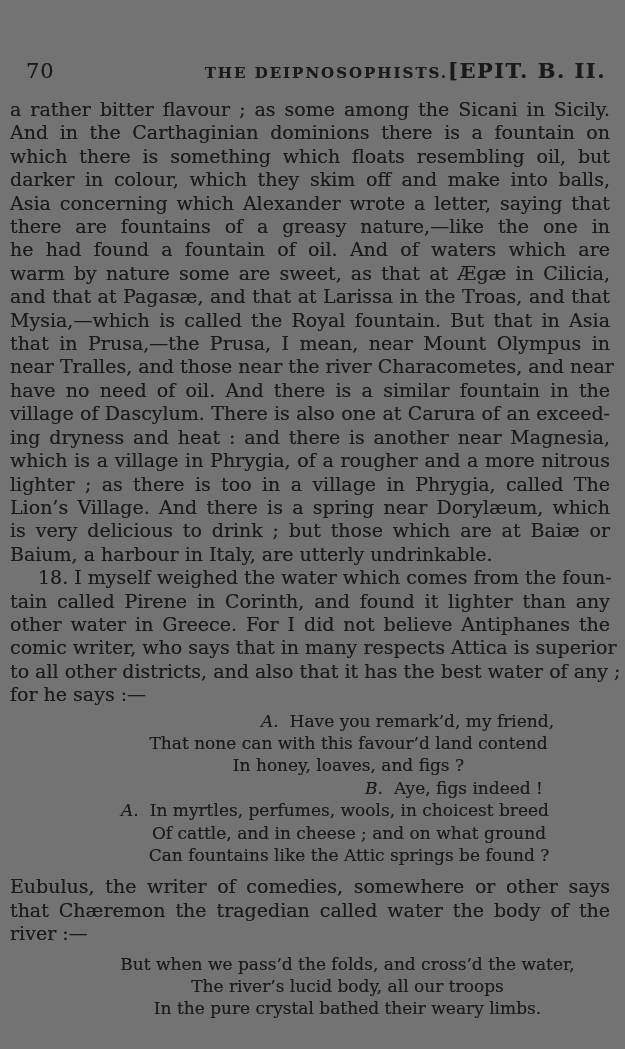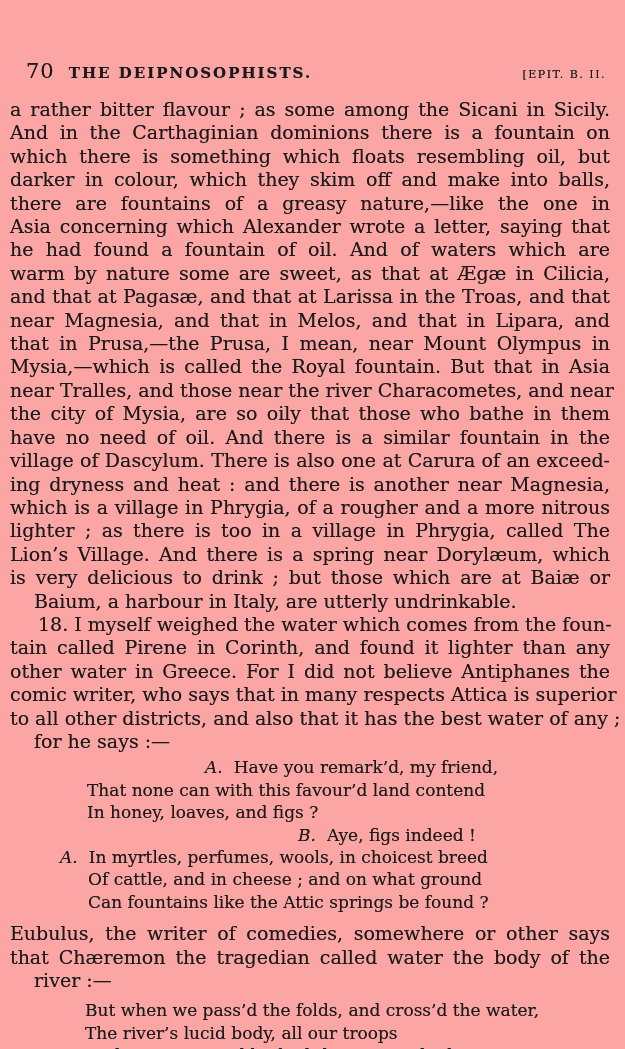--- a/index.html
+++ b/index.html
@@ -4,67 +4,66 @@
 <style>
   html, body { margin: 0; padding: 0; }
   body {
     width: 625px; height: 1049px;
     background: #e9e9e7;
     font-family: "DejaVu Serif", "Liberation Serif", serif;
   }
   .page {
     width: 625px; height: 1049px;
     box-sizing: border-box;
-    background: #fca5a5;
+    background: #737373;
     color: #1a1a1a;
     padding: 20px 15px 0 10px;
     overflow: hidden;
     text-shadow: 0 0 0.5px rgba(20,20,20,0.55);
   }
   
   .running-head {
     display: flex;
     align-items: baseline;
     margin-bottom: 15px;
     padding: 0 4px 0 16px;
   }
   .folio { font-size: 21px; letter-spacing: 1px; }
   .running-title {
     flex: 1;
-    text-align: left;
+    text-align: right;
     font-size: 15px;
     font-weight: bold;
     letter-spacing: 2px;
     padding-left: 14px;
     margin-top: 44px;
   }
   .epit {
-    font-size: 11px;
-    font-weight: normal;
+    font-size: 21px;
+    font-weight: bold;
     letter-spacing: 1.5px;
     white-space: nowrap;
   }
   
   .body-text { font-size: 19px; }
   .para { margin: 0; }
   .line {
     line-height: 23.4px;
     text-align: justify;
     text-align-last: justify;
     white-space: nowrap;
   }
   .line.last {
     text-align: right;
     text-align-last: left;
-    margin-left: 24px;
   }
   .line.indent { padding-left: 28px; }
   
   .verse { font-size: 17px; }
-  .vline { line-height: 22.4px; white-space: nowrap; }
+  .vline { line-height: 22.4px; white-space: nowrap; text-align: center; }
   .speaker { font-style: italic; margin-right: 11px; }
   .verse-1 { margin-top: 3px; }
   .v-ind-a1 { padding-left: 195px; }
   .v-ind-base { padding-left: 77px; }
   .v-ind-b  { padding-left: 288px; }
   .v-ind-a2 { padding-left: 50px; }
   .v-ind-cont { padding-left: 78px; }
   .para-3 { margin-top: 9px; }
   .verse-2 { margin-top: 7px; }
   .verse-2 .vline { padding-left: 75px; }
@@ -80,30 +79,28 @@
     <span class="epit">[EPIT. B. II.</span>
   </div>
 
   <div class="body-text">
 
     <div class="para">
       <div class="line">a rather bitter flavour ; as some among the Sicani in Sicily.</div>
       <div class="line">And in the Carthaginian dominions there is a fountain on</div>
       <div class="line">which there is something which floats resembling oil, but</div>
       <div class="line">darker in colour, which they skim off and make into balls,</div>
+      <div class="line">Asia concerning which Alexander wrote a letter, saying that</div>
       <div class="line">there are fountains of a greasy nature,—like the one in</div>
-      <div class="line">Asia concerning which Alexander wrote a letter, saying that</div>
       <div class="line">he had found a fountain of oil. And of waters which are</div>
       <div class="line">warm by nature some are sweet, as that at Ægæ in Cilicia,</div>
       <div class="line">and that at Pagasæ, and that at Larissa in the Troas, and that</div>
-      <div class="line">near Magnesia, and that in Melos, and that in Lipara, and</div>
+      <div class="line">Mysia,—which is called the Royal fountain. But that in Asia</div>
       <div class="line">that in Prusa,—the Prusa, I mean, near Mount Olympus in</div>
-      <div class="line">Mysia,—which is called the Royal fountain. But that in Asia</div>
       <div class="line">near Tralles, and those near the river Characometes, and near</div>
-      <div class="line">the city of Mysia, are so oily that those who bathe in them</div>
       <div class="line">have no need of oil. And there is a similar fountain in the</div>
       <div class="line">village of Dascylum. There is also one at Carura of an exceed-</div>
       <div class="line">ing dryness and heat : and there is another near Magnesia,</div>
       <div class="line">which is a village in Phrygia, of a rougher and a more nitrous</div>
       <div class="line">lighter ; as there is too in a village in Phrygia, called The</div>
       <div class="line">Lion’s Village. And there is a spring near Dorylæum, which</div>
       <div class="line">is very delicious to drink ; but those which are at Baiæ or</div>
       <div class="line last">Baium, a harbour in Italy, are utterly undrinkable.</div>
     </div>
 

